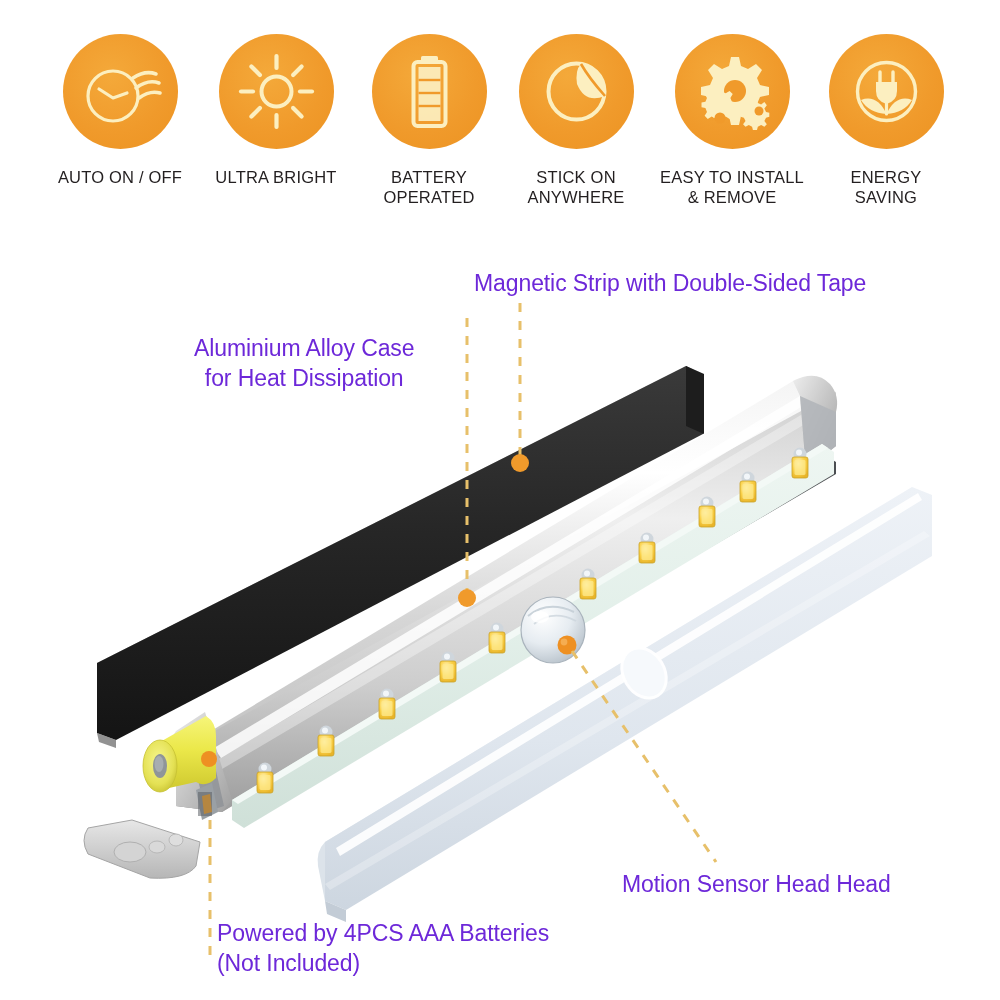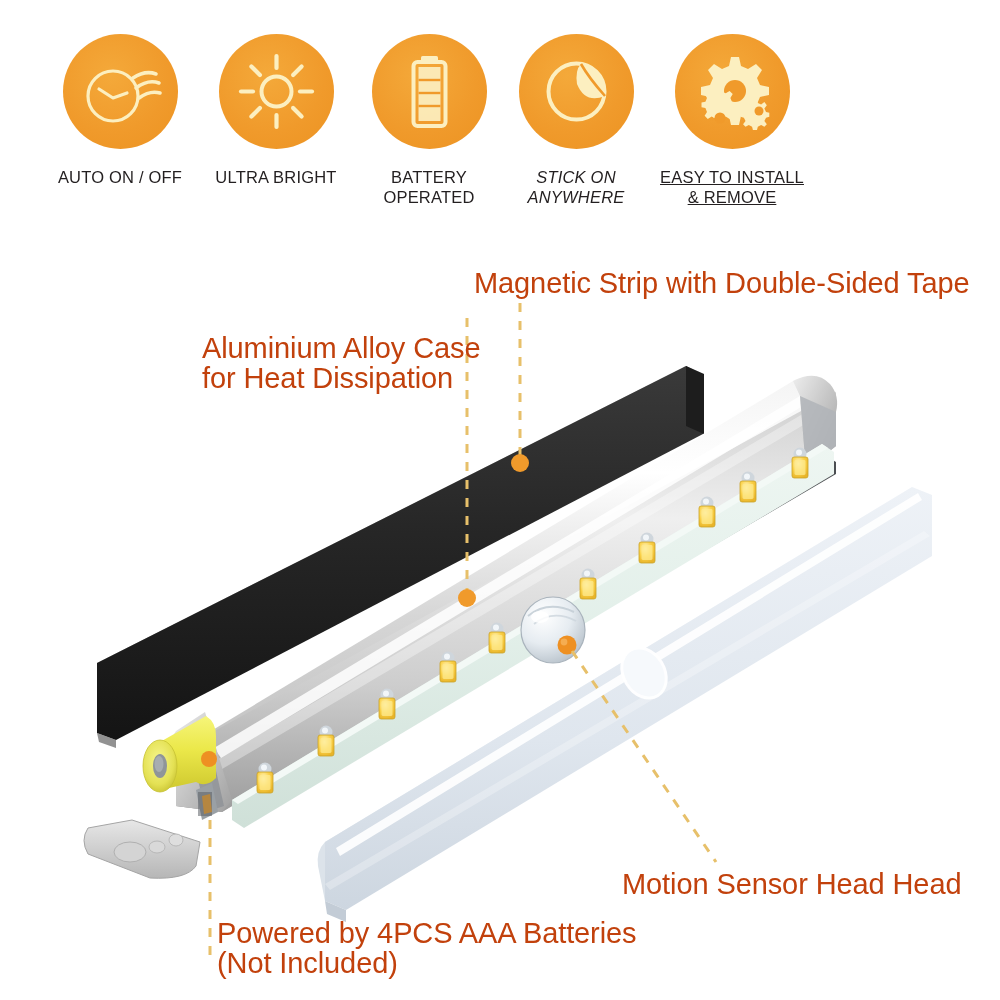--- a/index.html
+++ b/index.html
@@ -39,28 +39,28 @@
     font-size: 16.5px;
     letter-spacing: .2px;
     line-height: 20px;
     color: #231f20;
     white-space: pre-line;
   }
 
   
   .callout {
     position: absolute;
-    font-size: 29px;
+    font-size: 23px;
     line-height: 30px;
-    color: #c2410c;
+    color: #6d28d9;
     white-space: pre-line;
     letter-spacing: -0.1px;
   }
   #callout-magnetic { left: 474px; top: 268px; }
-  #callout-alloy    { left: 202px; top: 333px; text-align: left; }
+  #callout-alloy    { left: 194px; top: 333px; text-align: center; }
   #callout-battery  { left: 217px; top: 918px; }
   #callout-motion   { left: 622px; top: 869px; }
 
   
   #product-art { position: absolute; left: 0; top: 0; width: 1000px; height: 1000px; }
   #leader-layer { position: absolute; left: 0; top: 0; width: 1000px; height: 1000px; }
 </style>
 </head>
 <body>
 
@@ -346,53 +346,70 @@
           <line x1="32.4" y1="32.4" x2="40.9" y2="40.9"></line>
           <line x1="74.1" y1="74.1" x2="82.6" y2="82.6"></line>
           <line x1="82.6" y1="32.4" x2="74.1" y2="40.9"></line>
           <line x1="40.9" y1="74.1" x2="32.4" y2="82.6"></line>
         </g>
       </svg>
     </div>
     <div class="cap">ULTRA BRIGHT</div>
   </div>
 
-  <div class="feature" style="left:496px;font-style:italic;">
+  <div class="feature" style="left:496px;">
     <div class="badge">
       <svg width="115" height="115" viewBox="0 0 115 115">
         <circle cx="57.5" cy="57.5" r="28" fill="none" stroke="#FCEFC0" stroke-width="4"></circle>
         <path d="M62,30 Q88,40 86,62 Q66,70 58,50 Q56,36 62,30 Z" fill="#FCEFC0"></path>
         <path d="M62,30 Q70,44 86,62" fill="none" stroke="#F09A2B" stroke-width="2.6"></path>
       </svg>
     </div>
     <div class="cap">STICK ON
 ANYWHERE</div>
   </div>
 
-  <div class="feature" style="left:652px;text-decoration:underline;">
+  <div class="feature" style="left:652px;">
     <div class="badge">
       <svg width="115" height="115" viewBox="0 0 115 115">
         <g fill="#FCEFC0">
           <path d="M56,23 L64,23 L66,32 L73,35 L81,30 L87,36 L82,44 L85,51 L94,53 L94,61 L85,63 L82,70 L87,78 L81,84 L73,79 L66,82 L64,91 L56,91 L54,82 L47,79 L39,84 L33,78 L38,70 L35,63 L26,61 L26,53 L35,51 L38,44 L33,36 L39,30 L47,35 L54,32 Z"></path>
         </g>
         <circle cx="60" cy="57" r="11" fill="#F09A2B"></circle>
         <g fill="#FCEFC0">
           <path d="M41,70 L47,70 L48,75 L53,77 L58,74 L62,78 L59,83 L61,88 L66,89 L66,95 L61,96 L59,101 L62,106 L58,110 L53,107 L48,109 L47,114 L41,114 L40,109 L35,107 L30,110 L26,106 L29,101 L27,96 L22,95 L22,89 L27,88 L29,83 L26,78 L30,74 L35,77 L40,75 Z" transform="translate(0,-18) scale(0.78) translate(12,22)"></path>
         </g>
         <circle cx="45" cy="84" r="5.5" fill="#F09A2B"></circle>
         <g fill="#FCEFC0">
           <path d="M78,68 L83,68 L84,72 L88,74 L92,71 L95,75 L92,79 L94,83 L98,84 L98,89 L94,90 L92,94 L95,98 L92,101 L88,99 L84,101 L83,105 L78,105 L77,101 L73,99 L69,101 L66,98 L69,94 L67,90 L63,89 L63,84 L67,83 L69,79 L66,75 L69,71 L73,74 L77,72 Z" transform="scale(0.82) translate(17,12)"></path>
         </g>
         <circle cx="84" cy="77" r="4.5" fill="#F09A2B"></circle>
       </svg>
     </div>
     <div class="cap">EASY TO INSTALL
 &amp; REMOVE</div>
   </div>
 
+  <div class="feature" style="left:806px;">
+    <div class="badge">
+      <svg width="115" height="115" viewBox="0 0 115 115">
+        <circle cx="57.5" cy="57.5" r="29" fill="none" stroke="#FCEFC0" stroke-width="3.4"></circle>
+        <g stroke="#FCEFC0" stroke-width="3.4" stroke-linecap="round" fill="none">
+          <line x1="51" y1="38" x2="51" y2="48"></line>
+          <line x1="64" y1="38" x2="64" y2="48"></line>
+        </g>
+        <path d="M47,48 L68,48 L68,57 Q68,67 57.5,70 Q47,67 47,57 Z" fill="#FCEFC0"></path>
+        <path d="M57.5,66 L57.5,80" stroke="#FCEFC0" stroke-width="3.2" stroke-linecap="round"></path>
+        <path d="M57.5,80 Q40,79 32,66 Q48,60 57.5,80 Z" fill="#FCEFC0"></path>
+        <path d="M57.5,80 Q75,79 83,66 Q67,60 57.5,80 Z" fill="#FCEFC0"></path>
+      </svg>
+    </div>
+    <div class="cap">ENERGY
+SAVING</div>
+  </div>
 
 </div>
 
 <div class="callout" id="callout-magnetic">Magnetic Strip with Double-Sided Tape</div>
 
 <div class="callout" id="callout-alloy">Aluminium Alloy Case
 for Heat Dissipation</div>
 
 <div class="callout" id="callout-battery">Powered by 4PCS AAA Batteries
 (Not Included)</div>

